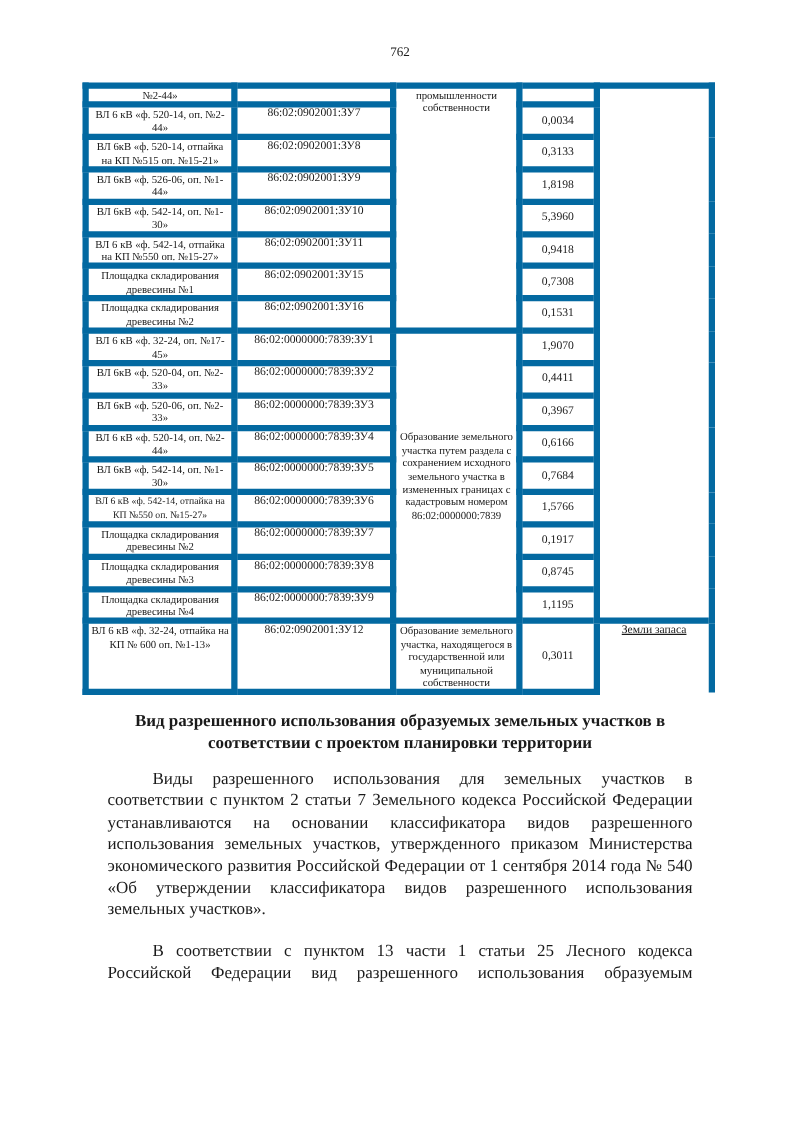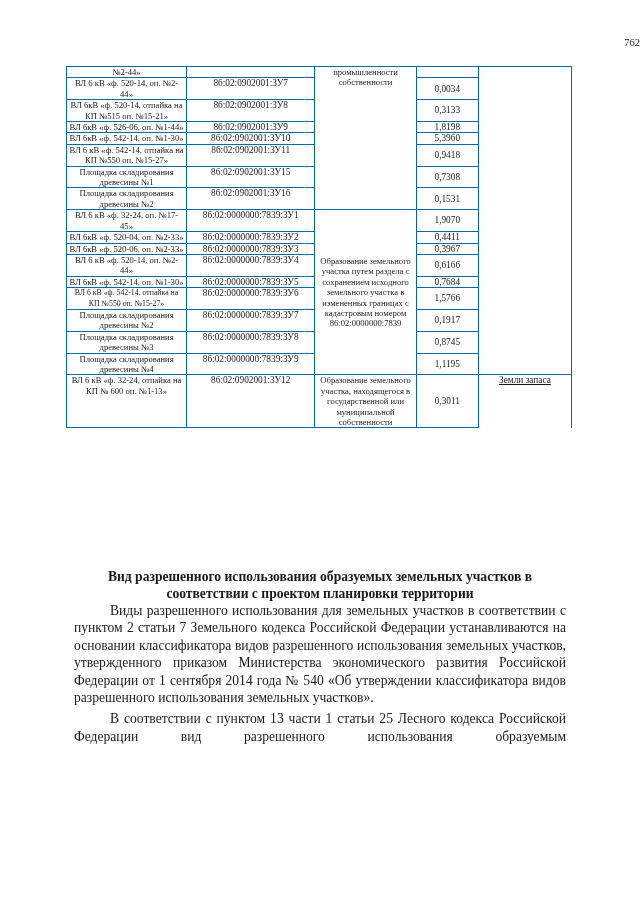--- a/index.html
+++ b/index.html
@@ -1,28 +1,28 @@
 <!DOCTYPE html>
 <html><head>
 <meta charset="utf-8">
 <style>
   html, body { margin: 0; padding: 0; background: #ffffff; }
   body { width: 640px; height: 905px; position: relative; overflow: hidden;
          font-family: "Liberation Serif", "DejaVu Serif", serif; color: #1a1a1a; }
-  .page-num { position: absolute; top: 37px; left: 0; width: 640px; text-align: right; font-size: 10.5px; }
+  .page-num { position: absolute; top: 37px; left: 0; width: 640px; text-align: center; font-size: 10.5px; }
   table.reg { position: absolute; top: 66px; left: 66px; border-collapse: collapse; table-layout: fixed; width: 506px; }
-  table.reg td { border: 1px solid #0369a1; font-size: 8.6px; line-height: 10.4px; padding: 0 2px; vertical-align: top; text-align: center; }
+  table.reg td { border: 5px solid #0369a1; font-size: 8.6px; line-height: 10.4px; padding: 0 2px; vertical-align: top; text-align: center; }
   table.reg td.num { vertical-align: middle; font-size: 9.3px; margin-left: 22px; }
   table.reg td.cad { font-size: 9.3px; }
   table.reg td.c5 { border-bottom: none; }
   .c1 { width: 116px; } .c2 { width: 124px; } .c3 { width: 98px; } .c4 { width: 60px; } .c5 { width: 90px; text-decoration: underline; }
   .heading { position: absolute; top: 568px; left: 70px; width: 500px; text-align: center;
              font-weight: bold; font-size: 13.6px; line-height: 17px; }
   .body-text { position: absolute; top: 598px; left: 70px; width: 500px; font-size: 13.6px; line-height: 17.4px; }
-  .body-text p { margin: 4px; text-align: justify; text-indent: 36px; }
+  .body-text p { margin: 16px; text-align: justify; text-indent: 36px; }
 </style>
 </head>
 <body>
 
 <div class="page-num">762</div>
 
 <table class="reg">
   <colgroup>
       <col class="c1">
       <col class="c2">

